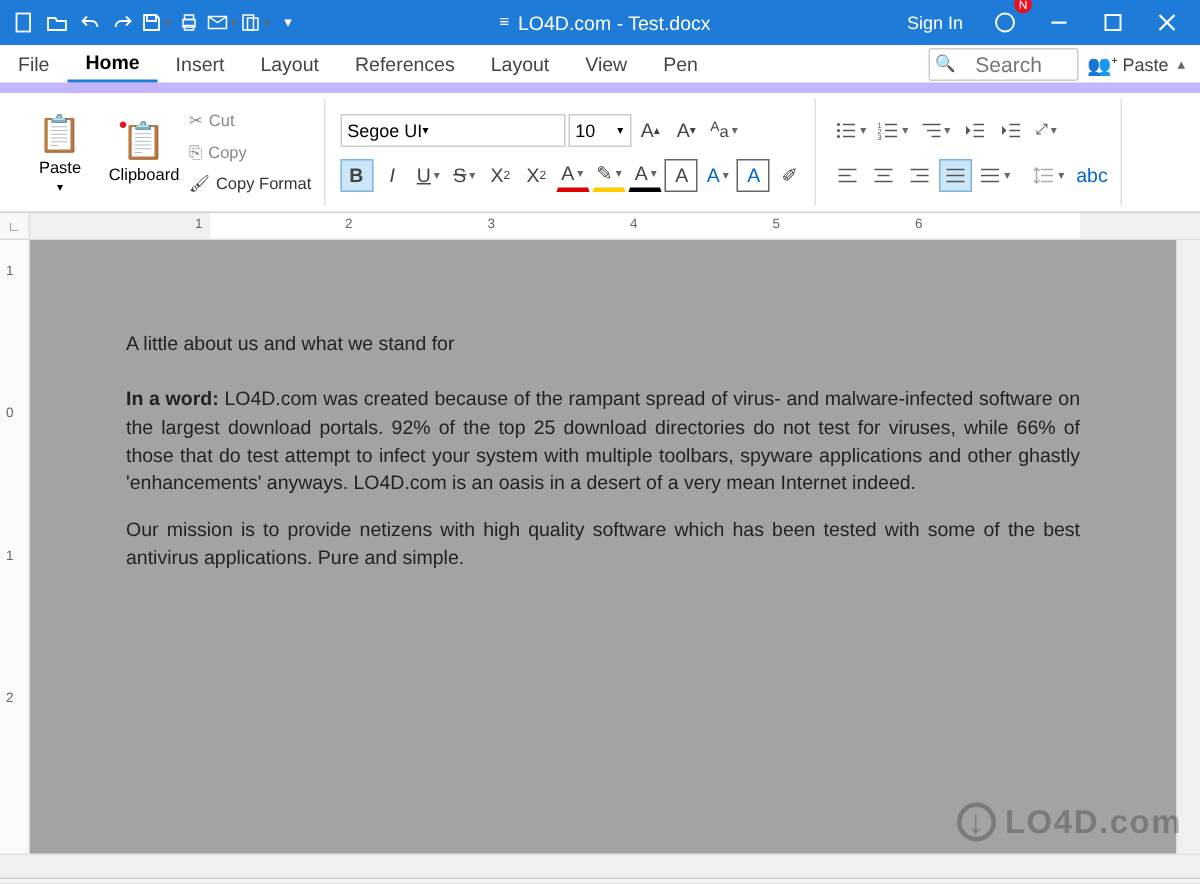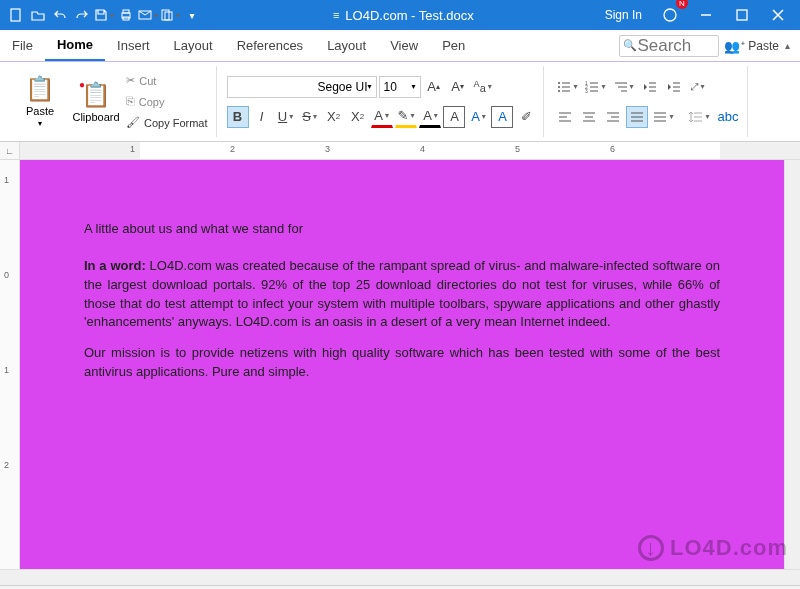--- a/index.html
+++ b/index.html
@@ -6,49 +6,49 @@
 body { font-family: "Segoe UI", Arial, sans-serif; font-size: 12px; background: #fff; overflow: hidden; width: 800px; height: 589px; }
 .titlebar { background: #1e7bd7; height: 30px; display: flex; align-items: center; color: #fff; }
 .titlebar .qat { display: flex; gap: 2px; padding: 0 6px; }
 .titlebar .qat .qatbtn { width: 20px; height: 20px; display: flex; align-items: center; justify-content: center; cursor: pointer; color:#fff; }
 .titlebar .title { flex: 1; text-align: center; font-size: 13px; display:flex; align-items:center; justify-content:center; gap:6px;}
 .titlebar .right { display: flex; align-items: center; gap: 8px; padding-right: 8px; }
 .titlebar .signin { font-size: 12px; padding: 0 6px; cursor:pointer;}
 .winbtn { width: 28px; height: 28px; display: flex; align-items: center; justify-content: center; cursor: pointer; }
 .notif { position: relative; }
 .notif-badge { position: absolute; top: -4px; right: -4px; background: #e81123; color: #fff; border-radius: 50%; width: 12px; height: 12px; font-size: 8px; display: flex; align-items: center; justify-content: center; }
-.menubar { height: 32px; display: flex; align-items: center; border-bottom: 1px solid #c4b5fd; background:#fff; }
+.menubar { height: 32px; display: flex; align-items: center; border-bottom: 7px solid #c4b5fd; background:#fff; }
 .menubar .tab { padding: 0 12px; height: 100%; display: flex; align-items: center; cursor: pointer; font-size: 13px; color: #444; }
 .menubar .tab.active { font-weight: 600; color: #000; border-bottom: 2px solid #1e7bd7; }
 .menubar .right { margin-left: auto; display: flex; align-items: center; gap: 6px; padding-right: 10px; }
 .search { display:flex; align-items:center; border:1px solid #ccc; border-radius:2px; padding:1px 4px; height:22px; width:100px; }
-.search input { border:none; outline:none; width:70px; font-size:17px; color:#666; }
+.search input { border:none; outline:none; width:70px; font-size:14px; color:#666;text-align:center; }
 .share { display:flex; align-items:center; gap:3px; cursor:pointer; font-size:12px; color:#444;}
 .ribbon { height: 80px; border-bottom: 1px solid #d0d0d0; display: flex; background: #fff; padding: 4px 6px; gap:4px; }
 .rgroup { display: flex; flex-direction: column; border-right: 1px solid #e0e0e0; padding: 0 6px; }
 .bigbtn { display: flex; flex-direction: column; align-items: center; justify-content: center; cursor: pointer; padding: 2px 6px; font-size: 11px; gap:2px; width:56px;}
 .bigbtn .ico { font-size: 24px; }
 .smallbtns { display: flex; flex-direction: column; gap: 1px; justify-content:center; }
 .smallbtn { display: flex; align-items: center; gap: 4px; cursor: pointer; font-size: 11px; color: #888; padding: 1px 2px; height:20px;}
 .smallbtn.enabled { color: #333; }
 .toolrow { display: flex; gap: 2px; align-items: center; height: 26px; }
 .toolbtn { min-width: 22px; height: 22px; display: flex; align-items: center; justify-content: center; cursor: pointer; border: 1px solid transparent; font-size: 13px; color:#444; padding:0 2px;}
 .toolbtn.active { background: #cde6f7; border: 1px solid #7bb6e0; }
 .toolbtn.sel { background: #cde6f7; border: 1px solid #7bb6e0; }
-.fontbox { border: 1px solid #ccc; width: 150px; height: 22px; display: flex; align-items: center; padding: 0 4px; font-size: 12px; justify-content:flex-end;}
+.fontbox { border: 1px solid #ccc; width: 150px; height: 22px; display: flex; align-items: center; padding: 0 4px; font-size: 12px; justify-content:flex-start;}
 .sizebox { border: 1px solid #ccc; width: 42px; height: 22px; display: flex; align-items: center; padding: 0 4px; font-size: 12px; justify-content:space-between;}
 .drop::after { content: "▾"; font-size: 8px; margin-left: 2px; color: #666; }
 .ruler-h { height: 18px; background: #f8f8f8; border-bottom: 1px solid #ddd; display:flex; font-size:9px; color:#666; position:relative;}
 .ruler-h .corner { width: 20px; border-right: 1px solid #ddd; display:flex; align-items:center; justify-content:center;}
 .ruler-h .ticks { flex:1; position:relative; background: repeating-linear-gradient(to right, #f0f0f0 0, #f0f0f0 120px, #fff 120px, #fff 700px);}
 .ruler-h .num { position: absolute; top: 2px; }
 .workspace { display: flex; height: 409px; background: #fff; }
 .ruler-v { width: 20px; border-right: 1px solid #ddd; background: #fafafa; font-size:9px; color:#666; position:relative;}
 .ruler-v .num { position:absolute; left:4px; transform: translateY(-50%);}
-.docarea { flex: 1; overflow: auto; background: #d946ef; padding: 20px 0 0 0; position:relative;}
+.docarea { flex: 1; overflow: auto; background: #a3a3a3; padding: 20px 0 0 0; position:relative;}
 .page { width: 660px; margin: 0 auto; padding: 40px 12px 12px 12px; font-size: 13px; color: #222; line-height: 1.45; }
 .page h4 { font-weight: normal; font-size: 13px; margin-bottom: 18px; }
 .page p { text-align: justify; margin-bottom: 12px; }
 .page .lead { font-weight: bold; }
 .scrollbar-v { width: 16px; background: #f0f0f0; border-left:1px solid #e0e0e0;}
 .scrollbar-h { height: 16px; background: #f0f0f0; border-top:1px solid #e0e0e0; display:flex;}
 .scrollbar-h .track { flex:1;}
 .statusbar { height: 24px; background: #f3f3f3; border-top: 1px solid #d0d0d0; display: flex; align-items: center; font-size: 11px; color: #555; padding: 0 8px; gap: 14px; }
 .watermark { position: absolute; bottom: 28px; right: 12px; font-size: 22px; font-weight: bold; color: rgba(0,0,0,0.25); letter-spacing: 1px; pointer-events:none; display:flex; align-items:center; gap:6px;}
 .watermark .dl { width:26px; height:26px; border:3px solid rgba(0,0,0,0.25); border-radius:50%; display:flex; align-items:center; justify-content:center;}

